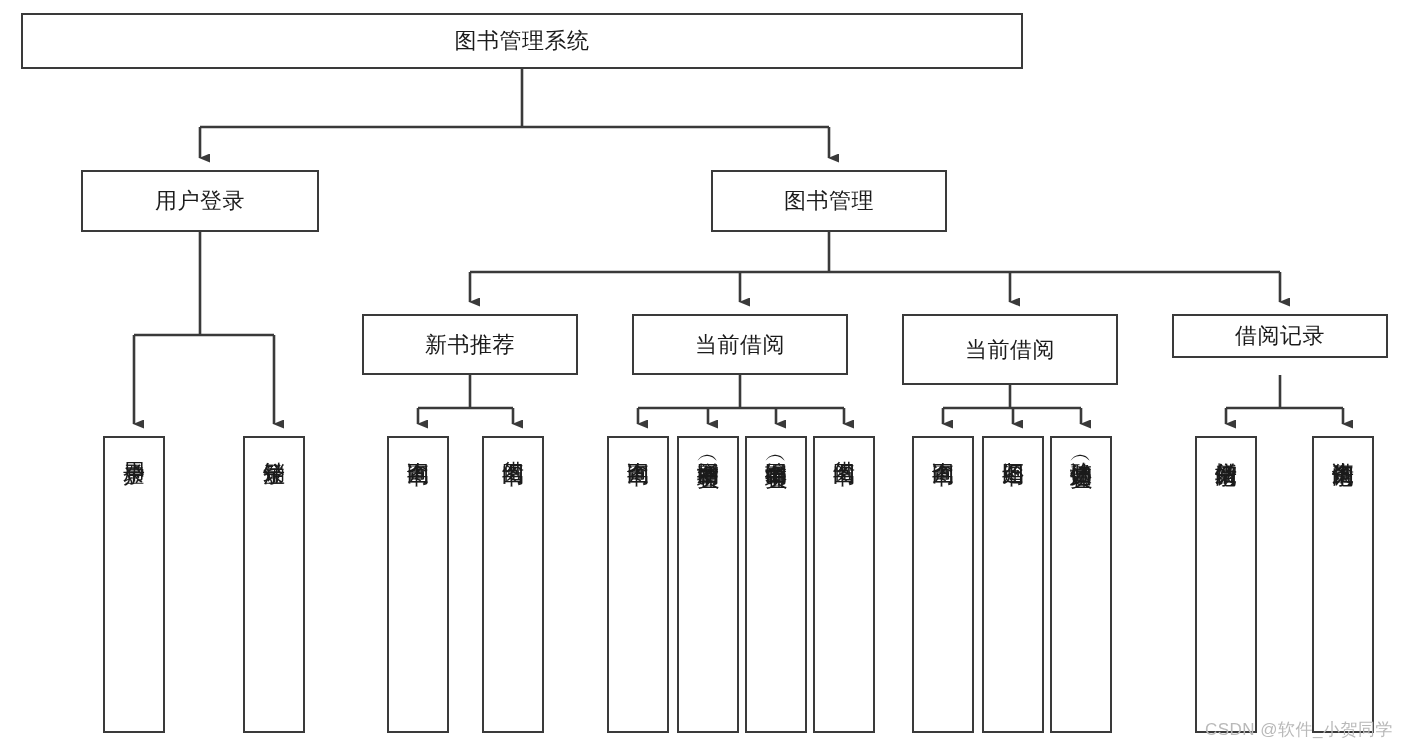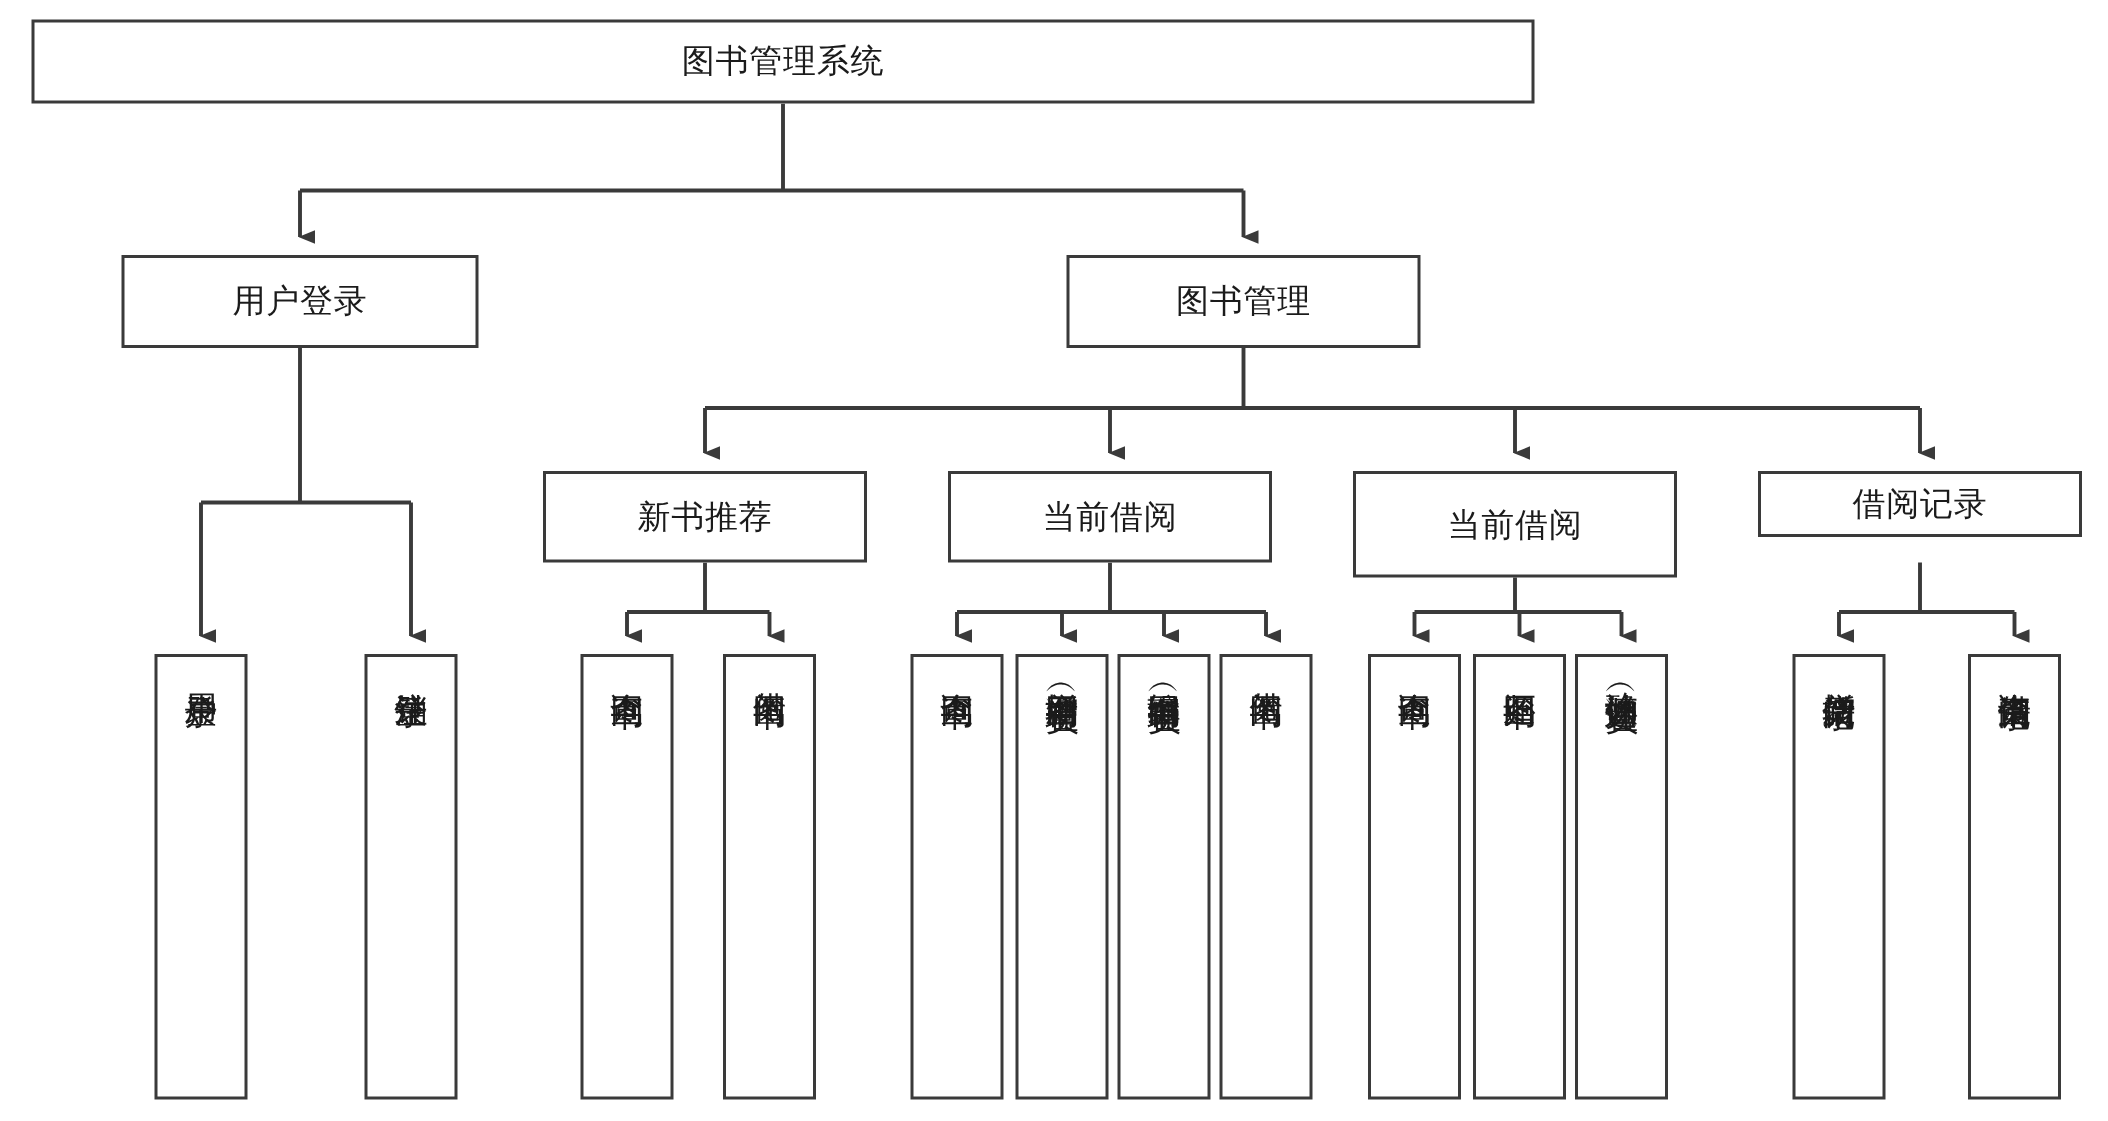--- a/index.html
+++ b/index.html
@@ -173,13 +173,14 @@
         <span class="node-label">确认归还（管理员）</span>
       </div>
       <div class="node leaf" id="node-leaf-add-record" style="left: 1195px; top: 436px; width: 62px; height: 297px;">
         <span class="node-label">新增借阅记录</span>
       </div>
       <div class="node leaf" id="node-leaf-query-record" style="left: 1312px; top: 436px; width: 62px; height: 297px;">
         <span class="node-label">查询借阅记录</span>
       </div>
     </div>
 
+  <div id="watermark">CSDN @软件_小贺同学</div>
 </div>
 
 </body></html>

